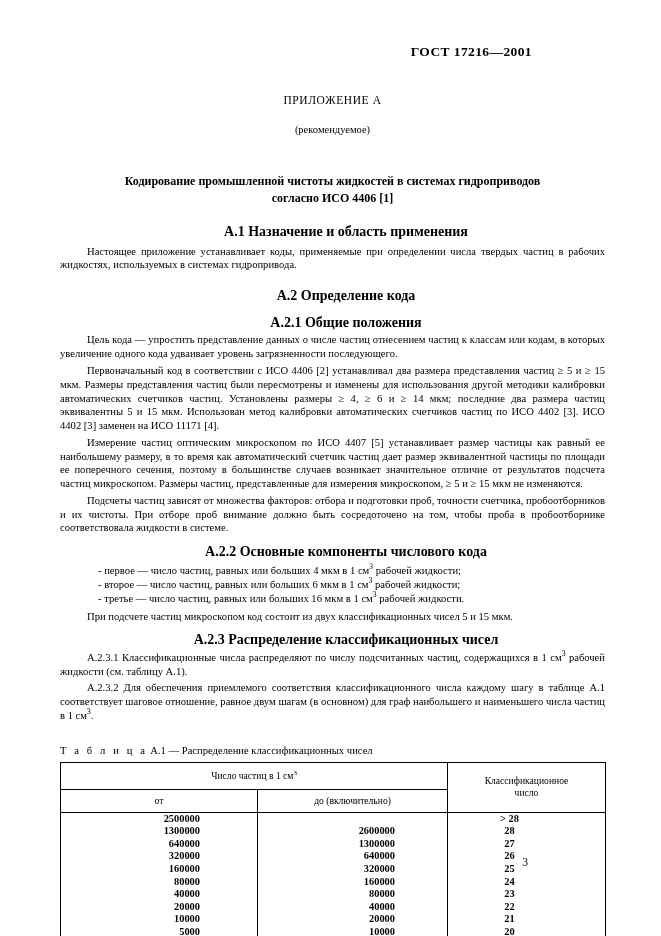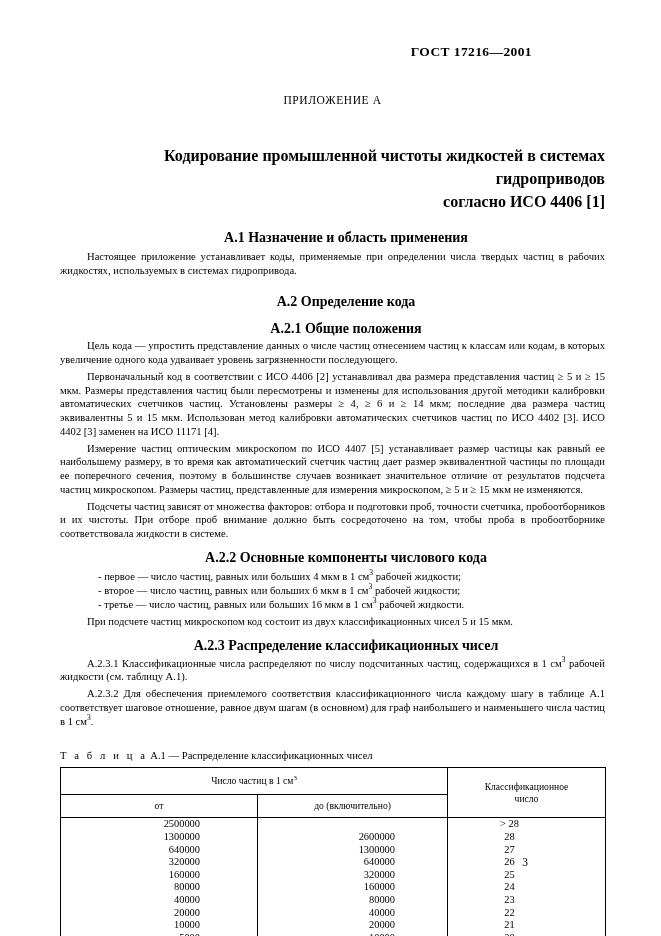--- a/index.html
+++ b/index.html
@@ -45,22 +45,22 @@
     font-size: 11.5px;
     letter-spacing: 0.6px;
     margin: 18px;
   }
   .annex-sub {
     text-align: center;
     font-size: 10.5px;
     margin: 2px 0 0 0;
   }
   .doc-title {
-    text-align: right;
-    font-size: 16px;
+    text-align: center;
+    font-size: 12px;
     font-weight: bold;
     line-height: 1.45;
     margin: 38px 0 0 0;
   }
   .doc-title .line2 { display: block; }
 
   h3.sec {
     font-size: 14px;
     font-weight: bold;
     margin: 15px 0 0 0;
@@ -135,20 +135,21 @@
   }
   .numcol {
     display: flex;
     flex-direction: column;
   }
   .numcol span {
     display: block;
     line-height: 1.215;
     font-size: 10.4px;
     height: 12.6px;
+    font-weight: bold;
   }
   .numcol.from span { text-align: right; padding-right: 57px; }
   .numcol.to   span { text-align: right; padding-right: 52px; }
   .numcol.code span { text-align: center; padding-right: 34px; }
 
   .page-number {
     position: absolute;
     right: 26px;
     top: 856px;
     font-size: 11.5px;
@@ -157,20 +158,21 @@
 </head>
 <body>
 
 <div class="page">
 
   <div class="doc-header">ГОСТ 17216—2001</div>
 
   <div class="content">
 
     <p class="annex-label">ПРИЛОЖЕНИЕ А</p>
+    <p class="annex-sub">(рекомендуемое)</p>
 
     <div class="doc-title">
       <span>Кодирование промышленной чистоты жидкостей в системах гидроприводов</span>
       <span class="line2">согласно ИСО 4406 [1]</span>
     </div>
 
     <h3 class="sec">А.1 Назначение и область применения</h3>
     <p class="body">Настоящее приложение устанавливает коды, применяемые при определении числа твердых частиц в рабочих жидкостях, используемых в системах гидропривода.</p>
 
     <h3 class="sec">А.2 Определение кода</h3>

